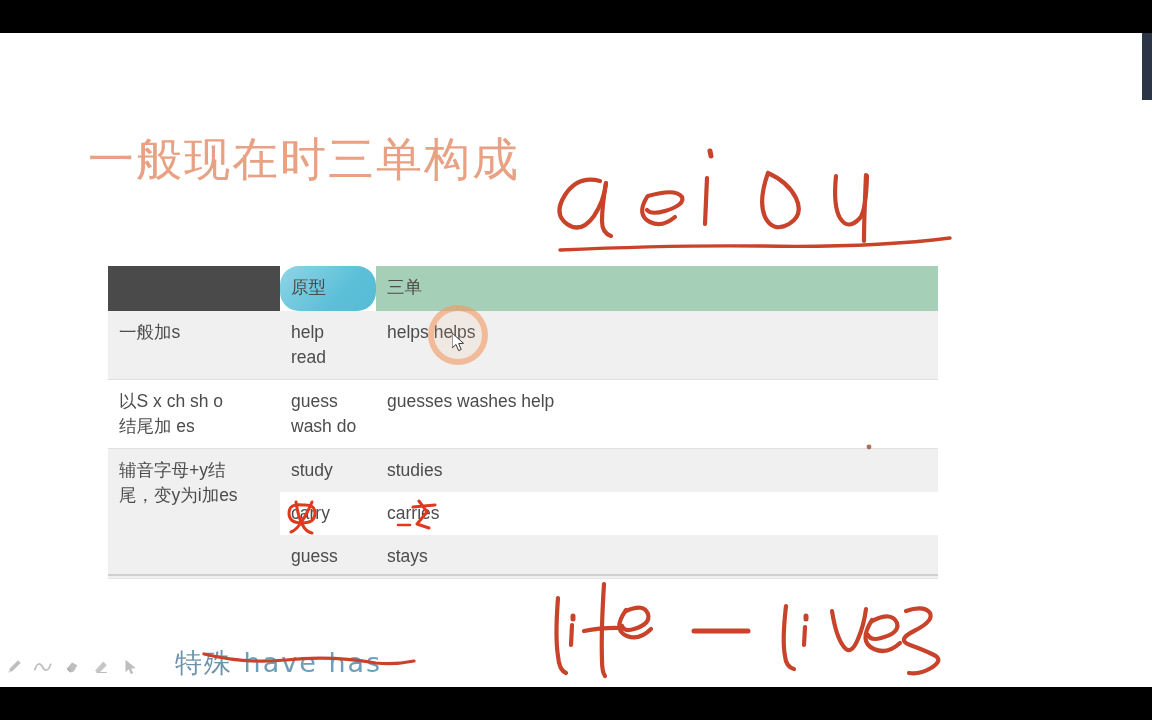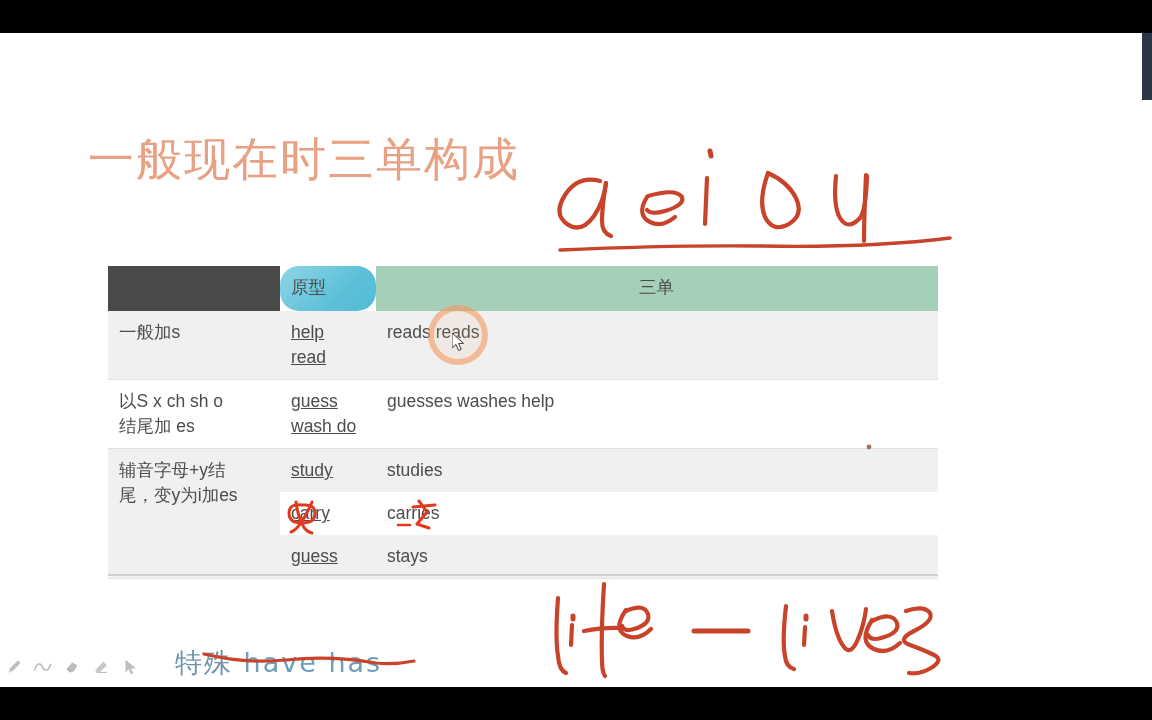--- a/index.html
+++ b/index.html
@@ -82,28 +82,28 @@
     background: linear-gradient(135deg, #8fd5e6 0%, #5bbfd7 65%, #55bcd5 100%);
     color: #ffffff;
     text-align: left;
     font-size: 18px;
     padding-top: 8px;
     border-radius: 19px;
   }
   th.h-green {
     background: #a6cfb7;
     color: #ffffff;
-    text-align: center;
+    text-align: left;
     font-size: 18px;
     padding-top: 8px;
   }
   td.shade  { background: #f0f0f0; }
   td.plain  { background: #ffffff; }
   td.rule   { border-right: 1px solid #d8d8d8; margin-top: 31px; }
-  td.mid    { border-right: 1px solid #e2e2e2; text-decoration: underline; }
+  td.mid    { border-right: 1px solid #e2e2e2; }
   tr.divider-bottom td { border-bottom: 1px solid #e0e0e0; }
   td.redword { color: #e04a22; }
   .stack-line { display: block; }
   #table-bottom-rule {
     position: absolute;
     left: 108px; top: 541px;
     width: 830px; height: 2px;
     background: #cfcfcf;
   }
 
@@ -183,21 +183,21 @@
 
           <tr class="divider-bottom">
             <td class="shade rule" rowspan="1">
               <span class="stack-line">一般加s</span>
             </td>
             <td class="shade mid">
               <span class="stack-line">help</span>
               <span class="stack-line">read</span>
             </td>
             <td class="shade">
-              <span class="stack-line">reads   reads</span>
+              <span class="stack-line">helps   helps</span>
             </td>
           </tr>
 
           <tr class="divider-bottom">
             <td class="plain rule">
               <span class="stack-line">以S x ch  sh o</span>
               <span class="stack-line">结尾加  es</span>
             </td>
             <td class="plain mid">
               <span class="stack-line">guess</span>

